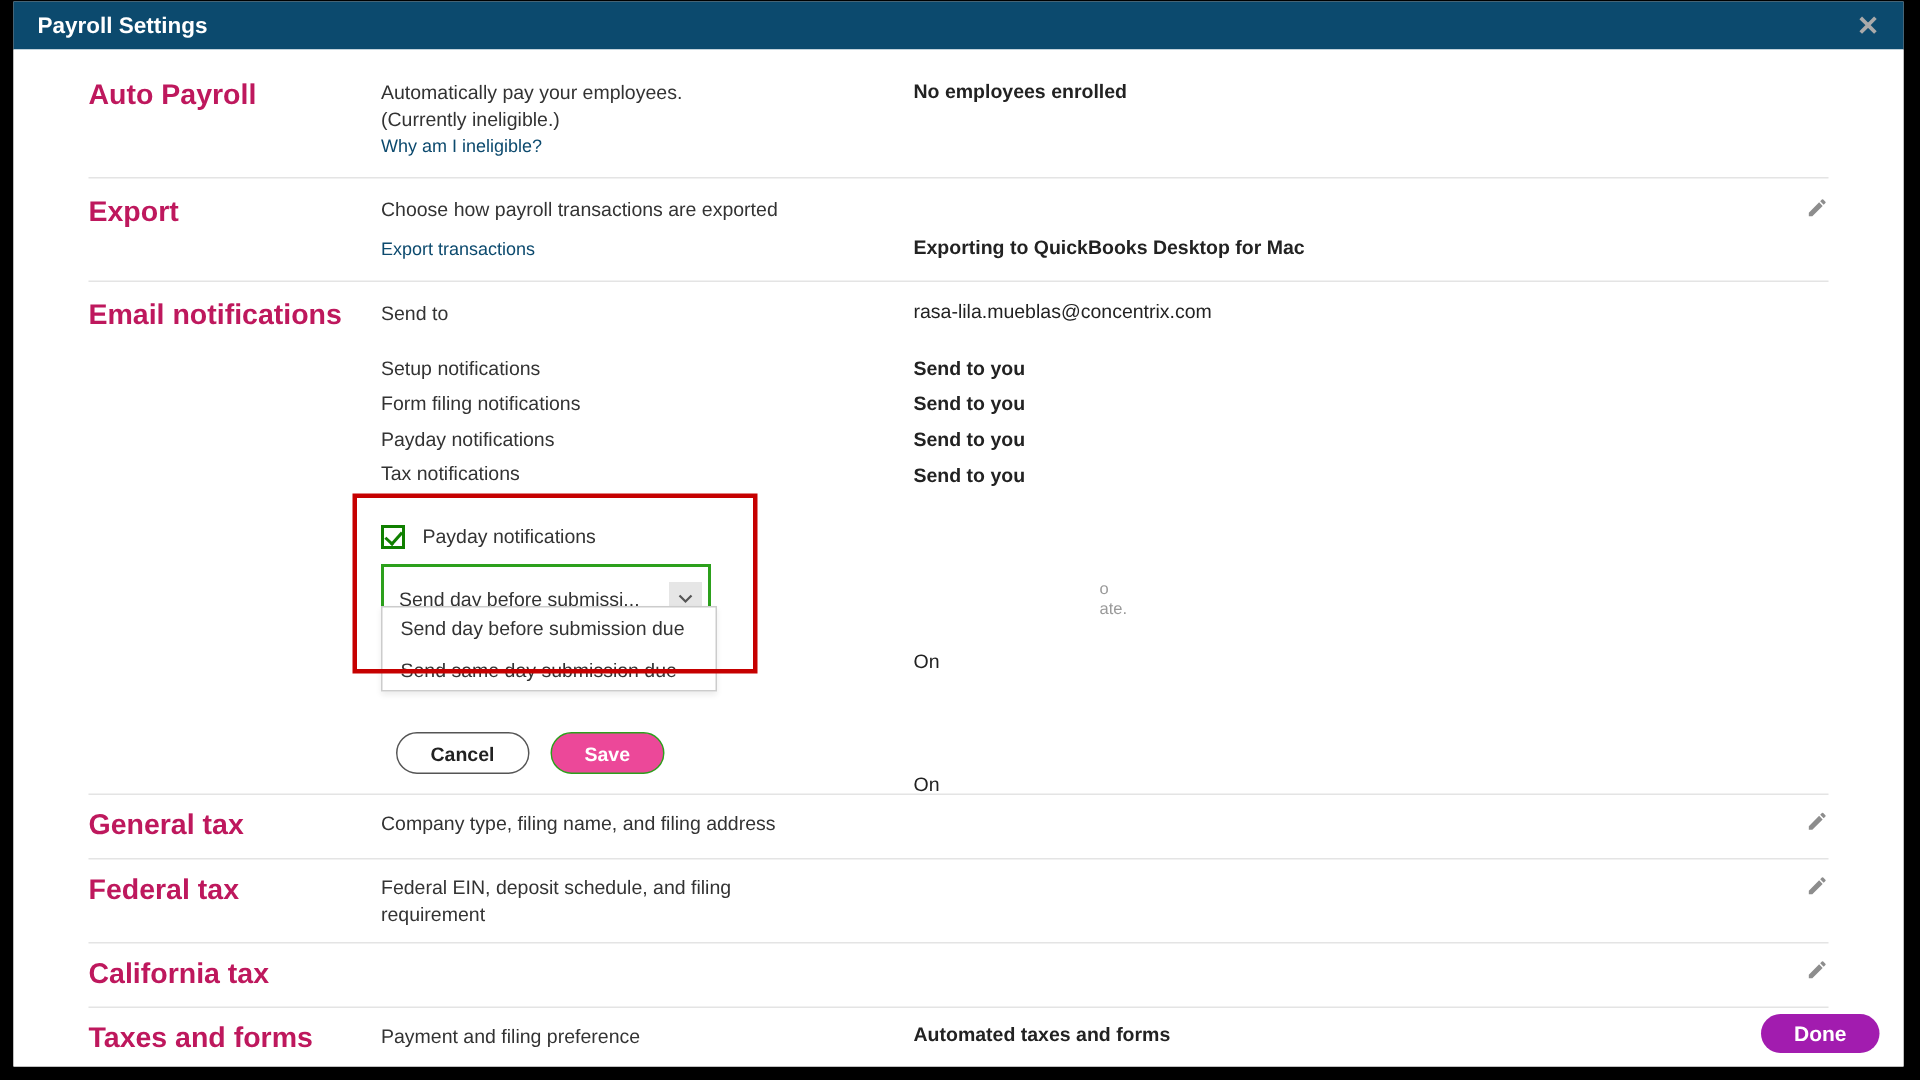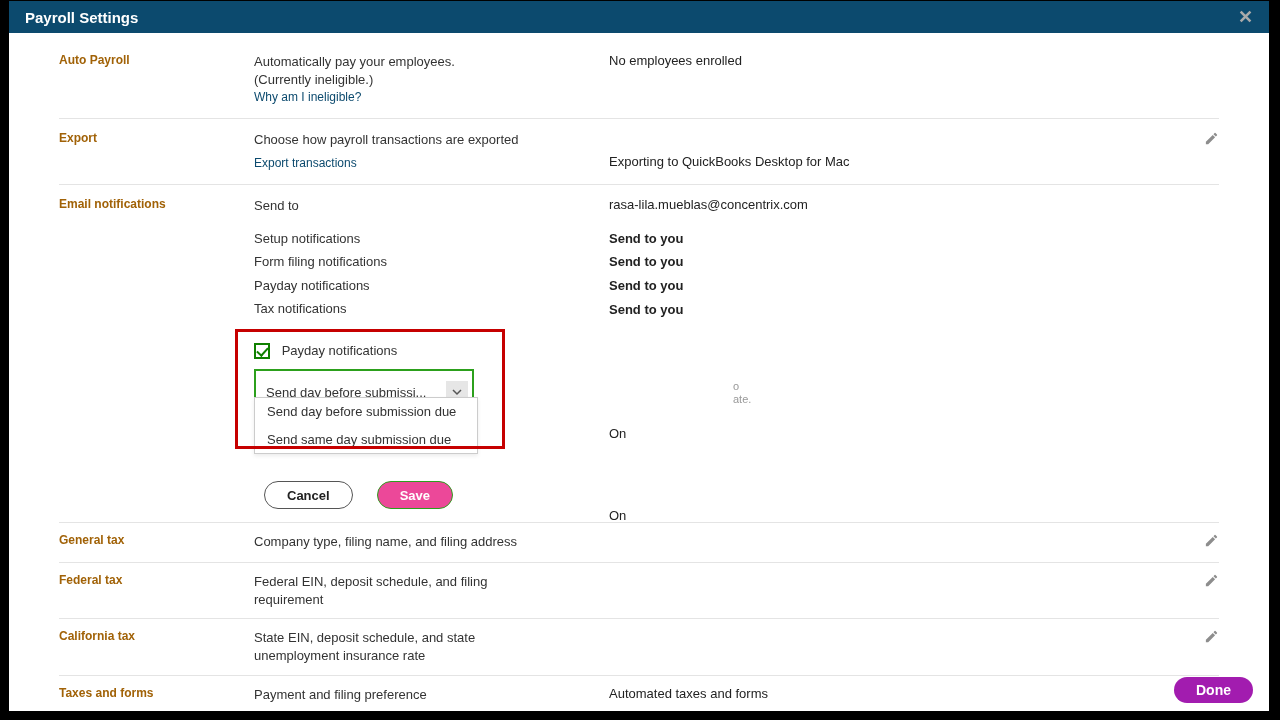--- a/index.html
+++ b/index.html
@@ -50,23 +50,23 @@
   .section.first { padding-top: 4px; }
   .row {
     display: flex;
     align-items: flex-start;
     min-height: 22px;
     padding: 2px 0;
   }
   .col-label {
     width: 195px;
     flex: none;
-    font-size: 12px;
+    font-size: 19px;
     font-weight: 700;
-    color: #a16207;
+    color: #be185d;
   }
   .col-desc {
     width: 355px;
     flex: none;
     font-size: 13px;
     color: #333;
     line-height: 1.35;
   }
   .col-val {
     flex: 1;
@@ -83,21 +83,21 @@
     font-size: 12px;
     cursor: pointer;
   }
   .subrow {
     display: flex;
     align-items: center;
     padding: 3px 0;
   }
   .subrow .col-desc { font-size: 13px; color: #333; }
   .subrow .col-val.bold { font-weight: 700; }
-  .bold { font-weight: 400; }
+  .bold { font-weight: 700; }
   .pencil {
     width: 15px; height: 15px;
     display: inline-block;
     cursor: pointer;
     color: #8d8d8d;
   }
   .highlight-box {
     position: absolute;
     border: 3px solid #c60000;
     pointer-events: none;
@@ -172,21 +172,21 @@
     position: absolute;
     font-size: 11px;
     color: #999;
     left: 479px;
     top: 0px;
     line-height: 1.2;
     z-index: 1;
   }
   .btn-row {
     display: flex;
-    gap: 24px;
+    gap: 14px;
     margin-top: 66px;
     margin-left: 10px;
   }
   .btn {
     height: 28px;
     padding: 0 22px;
     border-radius: 14px;
     font-size: 13px;
     font-weight: 600;
     cursor: pointer;
@@ -367,21 +367,20 @@
                 <path d="M3 17.25V21h3.75l11-11-3.75-3.75-11 11zM20.7 7.04a1 1 0 0 0 0-1.41l-2.34-2.34a1 1 0 0 0-1.41 0l-1.83 1.83 3.75 3.75 1.83-1.83z"></path>
               </svg>
           </span>
         </div>
       </div>
     </div>
 
     <div class="section" style="padding:8px 0;">
       <div class="row">
         <div class="col-label">California tax</div>
-        <div class="col-desc" style="max-width:230px;">State EIN, deposit schedule, and state unemployment insurance rate</div>
         <div class="col-val"></div>
         <div class="col-edit">
           <span class="pencil">
             <svg viewBox="0 0 24 24" fill="currentColor">
                 <path d="M3 17.25V21h3.75l11-11-3.75-3.75-11 11zM20.7 7.04a1 1 0 0 0 0-1.41l-2.34-2.34a1 1 0 0 0-1.41 0l-1.83 1.83 3.75 3.75 1.83-1.83z"></path>
               </svg>
           </span>
         </div>
       </div>
     </div>

